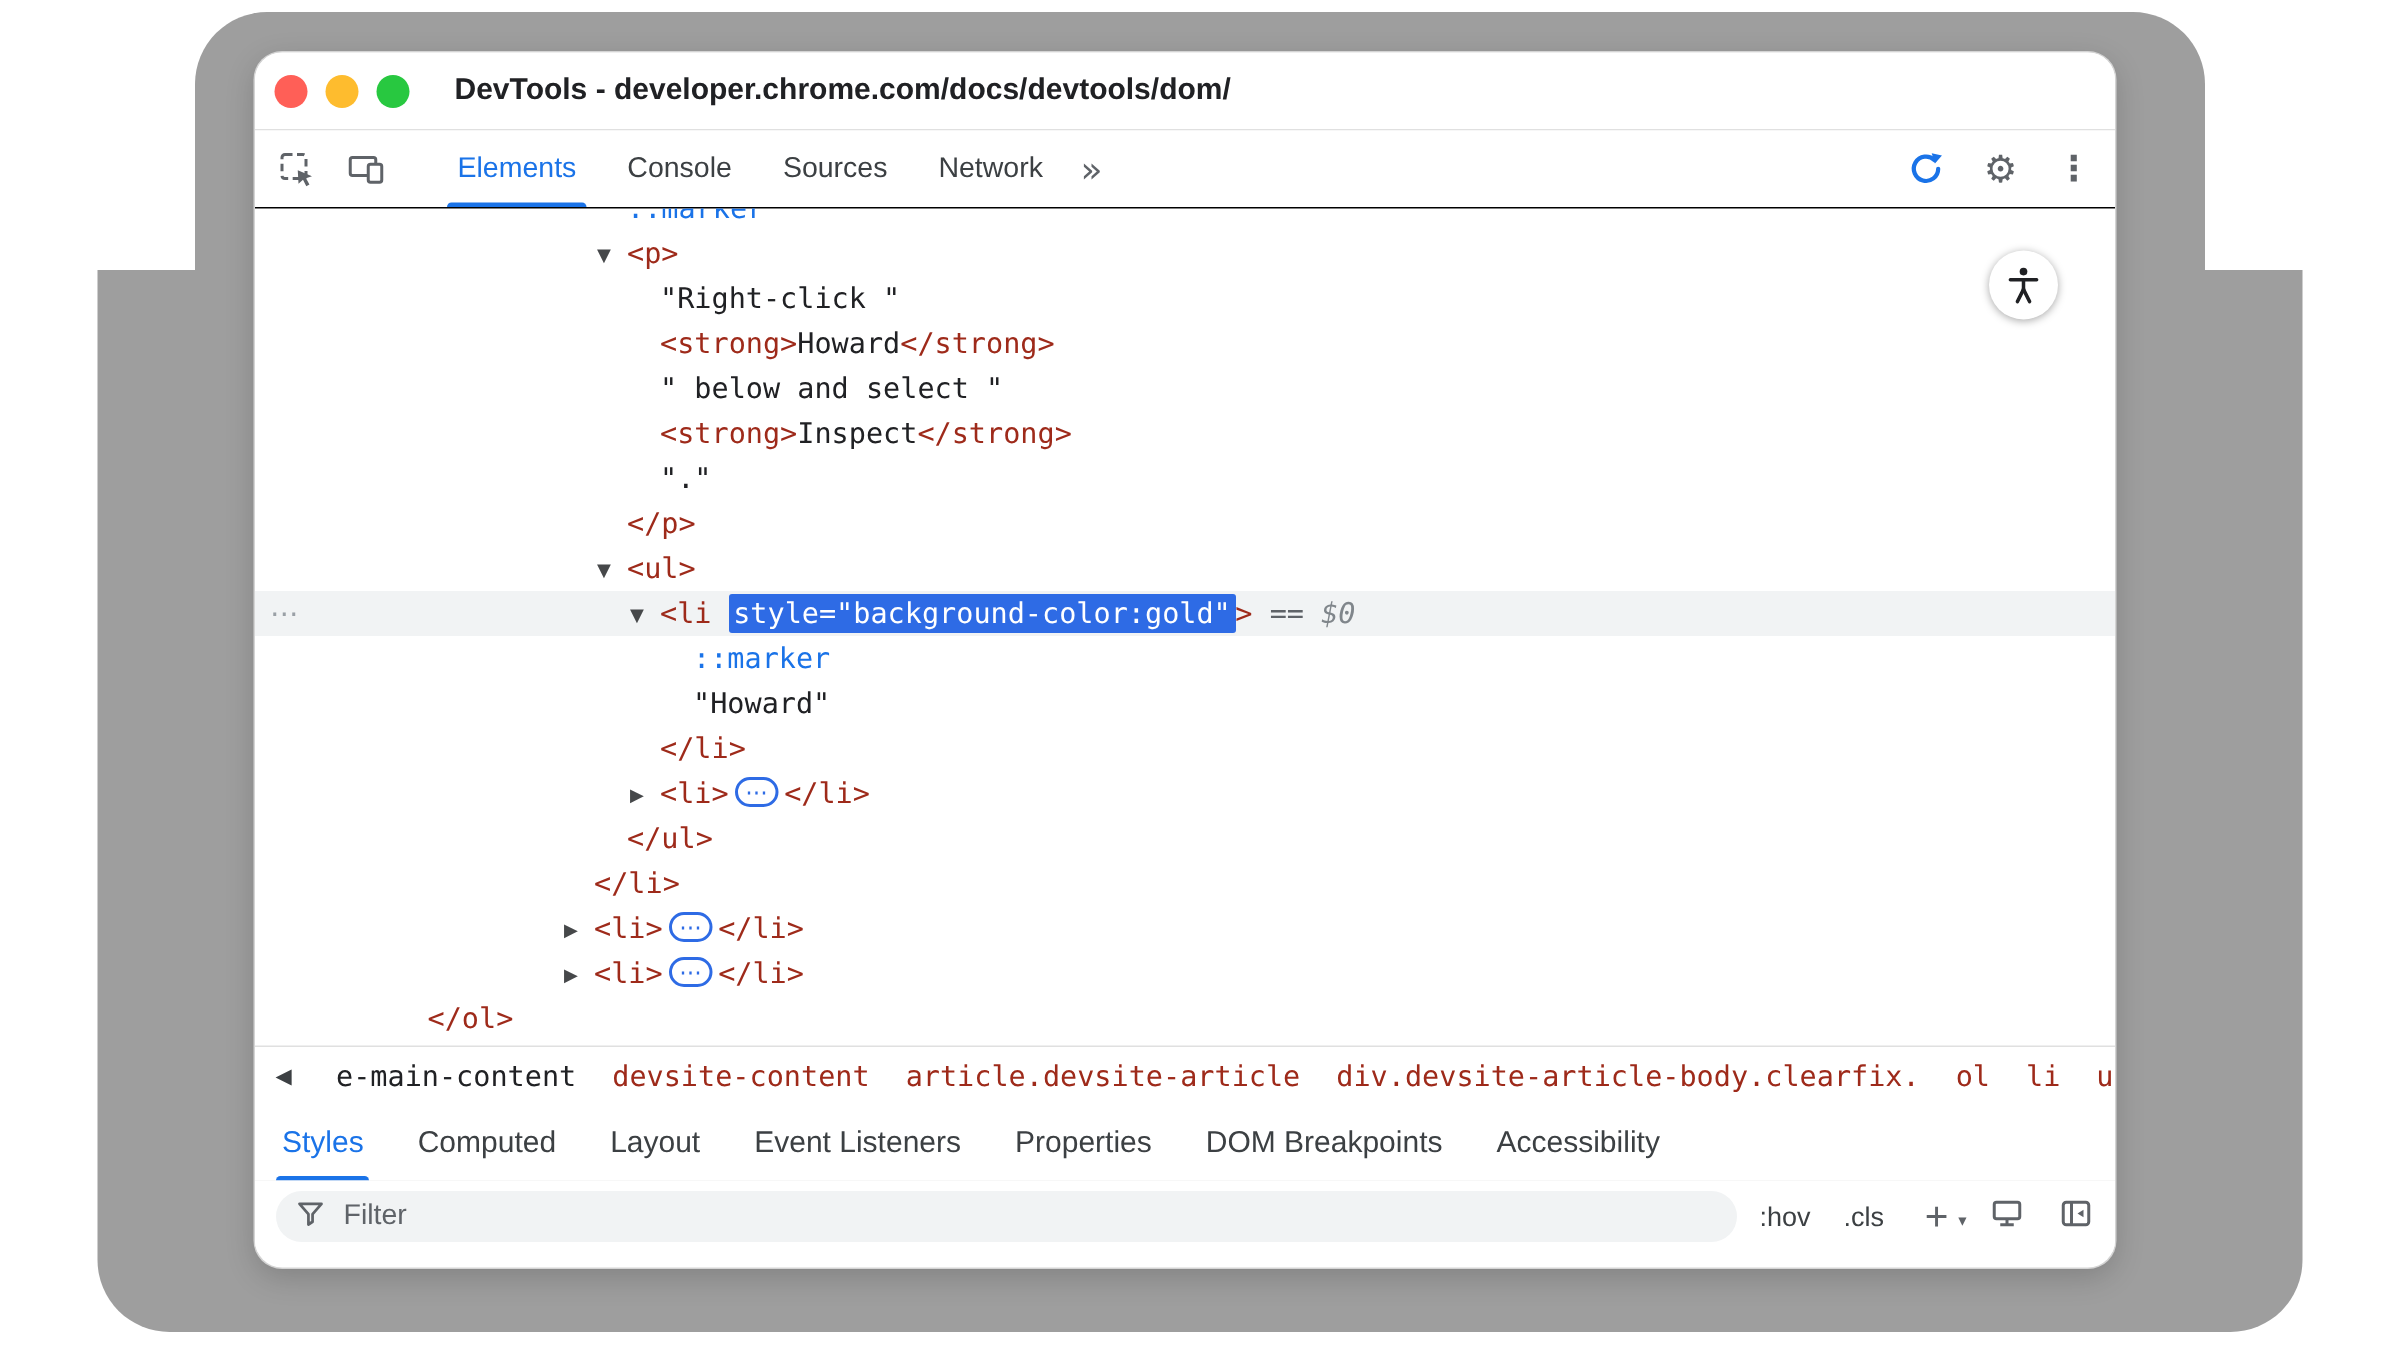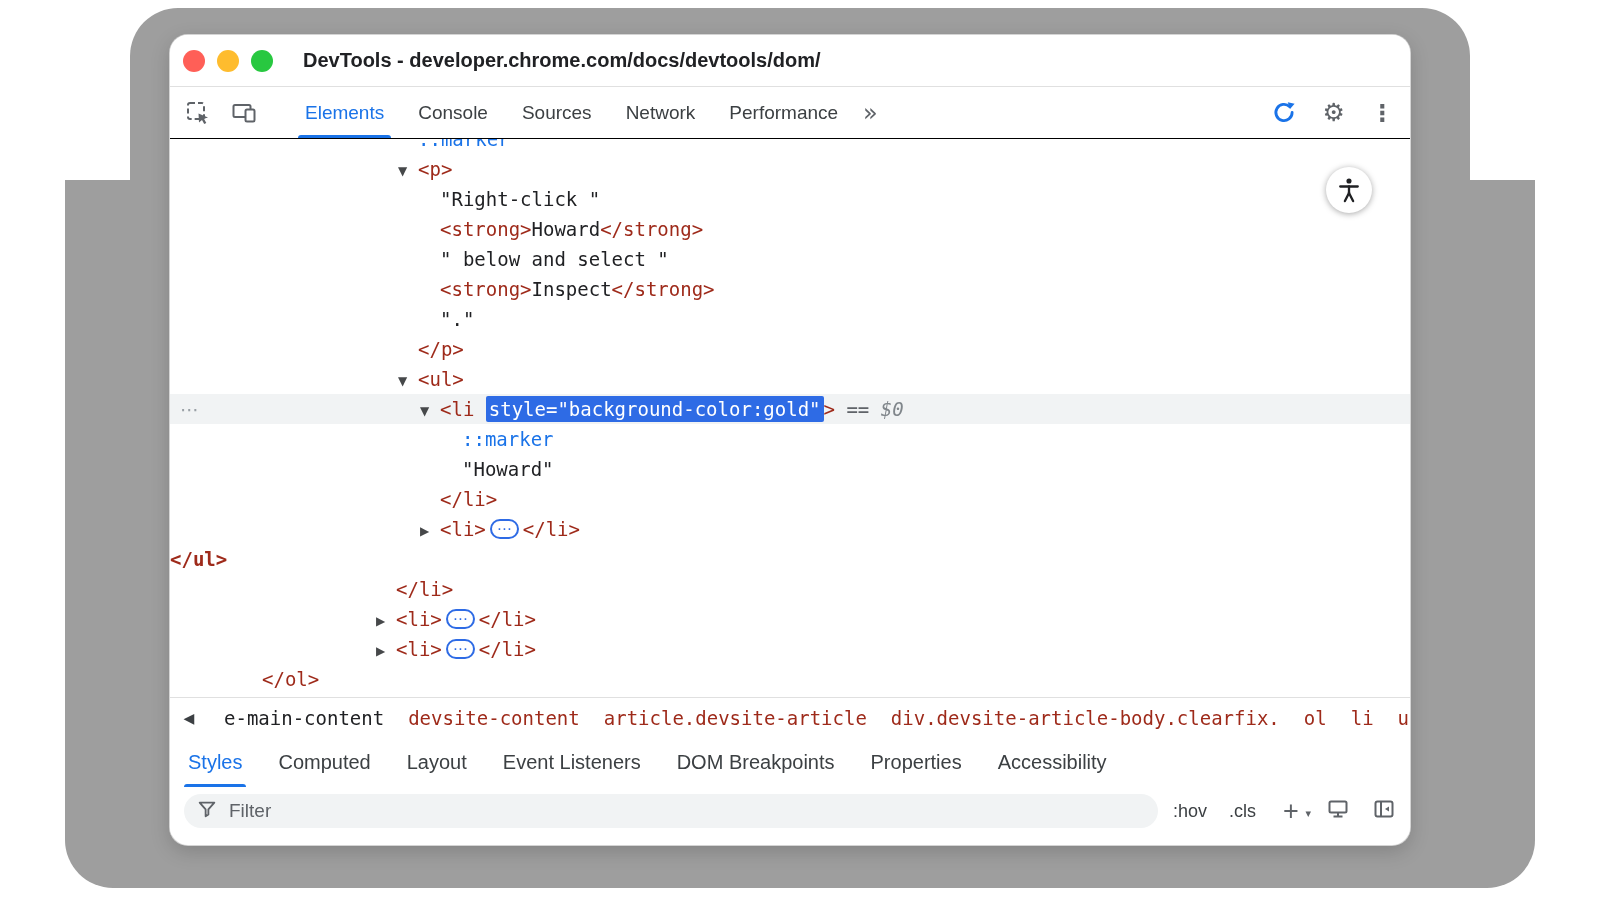--- a/index.html
+++ b/index.html
@@ -114,21 +114,20 @@
         <rect x="2.5" y="5" width="17" height="12" rx="1.5" fill="none" stroke="#5f6368" stroke-width="2"></rect>
         <rect x="14.5" y="9.5" width="9" height="12" rx="1.5" fill="#fff" stroke="#5f6368" stroke-width="2"></rect>
       </svg>
     </span>
 
     <div class="tabs">
       <div class="tab active">Elements</div>
       <div class="tab">Console</div>
       <div class="tab">Sources</div>
       <div class="tab">Network</div>
-      <div class="tab">Performance</div>
       <div class="tab more-tabs">»</div>
     </div>
 
     <div class="tb-right">
       <span class="tb-icon">
         <svg width="27" height="27" viewBox="0 0 24 24">
           <path d="M19.5 12 a7.5 7.5 0 1 1 -2.2 -5.3" fill="none" stroke="#1a73e8" stroke-width="2.6" stroke-linecap="round"></path>
           <polygon points="15.5,2.5 21.8,3.9 17.5,8.7" fill="#1a73e8"></polygon>
         </svg>
       </span>
@@ -146,25 +145,25 @@
         <div class="tree-row" style="padding-left: 270px;"><span class="tok-text">" below and select "</span></div>
         <div class="tree-row" style="padding-left: 270px;"><span class="tok-tag">&lt;strong&gt;</span><span class="tok-text">Inspect</span><span class="tok-tag">&lt;/strong&gt;</span></div>
         <div class="tree-row" style="padding-left: 270px;"><span class="tok-text">"."</span></div>
         <div class="tree-row" style="padding-left: 248px;"><span class="tok-tag">&lt;/p&gt;</span></div>
         <div class="tree-row" style="padding-left: 248px;"><span class="arrow">▼</span><span class="tok-tag">&lt;ul&gt;</span></div>
         <div class="tree-row selected" style="padding-left: 270px;"><span class="row-dots">⋯</span><span class="arrow">▼</span><span class="tok-tag">&lt;li</span><span> </span><span class="tok-attr-sel">style="background-color:gold"</span><span class="tok-tag">&gt;</span><span> </span><span class="tok-eq">==</span><span> </span><span class="tok-dollar">$0</span></div>
         <div class="tree-row" style="padding-left: 292px;"><span class="tok-pseudo">::marker</span></div>
         <div class="tree-row" style="padding-left: 292px;"><span class="tok-text">"Howard"</span></div>
         <div class="tree-row" style="padding-left: 270px;"><span class="tok-tag">&lt;/li&gt;</span></div>
         <div class="tree-row" style="padding-left: 270px;"><span class="arrow">▶</span><span class="tok-tag">&lt;li&gt;</span><span class="more-pill">⋯</span><span class="tok-tag">&lt;/li&gt;</span></div>
-        <div class="tree-row" style=" font-weight: bold;"><span class="tok-tag">&lt;/ul&gt;</span></div>
+        <div class="tree-row" style="padding-left: 248px;"><span class="tok-tag">&lt;/ul&gt;</span></div>
         <div class="tree-row" style="padding-left: 226px;"><span class="tok-tag">&lt;/li&gt;</span></div>
         <div class="tree-row" style="padding-left: 226px;"><span class="arrow">▶</span><span class="tok-tag">&lt;li&gt;</span><span class="more-pill">⋯</span><span class="tok-tag">&lt;/li&gt;</span></div>
         <div class="tree-row" style="padding-left: 226px;"><span class="arrow">▶</span><span class="tok-tag">&lt;li&gt;</span><span class="more-pill">⋯</span><span class="tok-tag">&lt;/li&gt;</span></div>
-        <div class="tree-row" style="padding-left: 92px;"><span class="tok-tag">&lt;/ol&gt;</span></div>
+        <div class="tree-row" style="padding-left: 115px;"><span class="tok-tag">&lt;/ol&gt;</span></div>
       </div>
     <div class="a11y-btn">
       <svg width="28" height="28" viewBox="0 0 24 24" fill="none" stroke="#202124" stroke-width="2" stroke-linecap="round">
         <circle cx="12" cy="4.3" r="2.2" fill="#202124" stroke="none"></circle>
         <path d="M4.5 9 H19.5"></path>
         <path d="M12 9 V14.5"></path>
         <path d="M12 14.5 L8.5 21.5"></path>
         <path d="M12 14.5 L15.5 21.5"></path>
       </svg>
     </div>
@@ -180,22 +179,22 @@
     <span class="crumb">li</span>
     <span class="crumb">ul</span>
 
   </div>
 
   <div class="styles-tabs">
     <div class="stab active">Styles</div>
     <div class="stab">Computed</div>
     <div class="stab">Layout</div>
     <div class="stab">Event Listeners</div>
+    <div class="stab">Properties</div>
     <div class="stab">DOM Breakpoints</div>
-    <div class="stab">Properties</div>
     <div class="stab">Accessibility</div>
   </div>
 
   <div class="filterbar">
     <div class="filter-pill">
       <span>
         <svg width="22" height="22" viewBox="0 0 24 24">
             <path d="M4 5 H20 L13.5 12.5 V18 L10.5 20 V12.5 Z" fill="none" stroke="#5f6368" stroke-width="2" stroke-linejoin="round"></path>
           </svg>
       </span>

